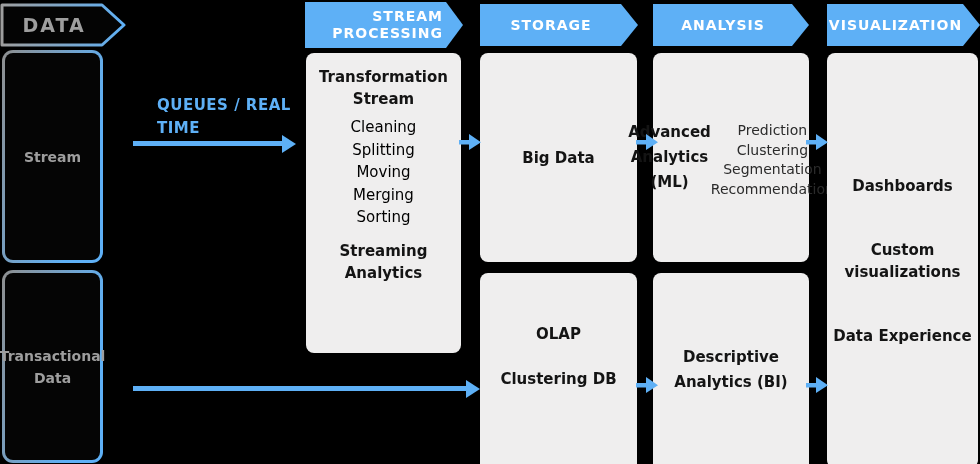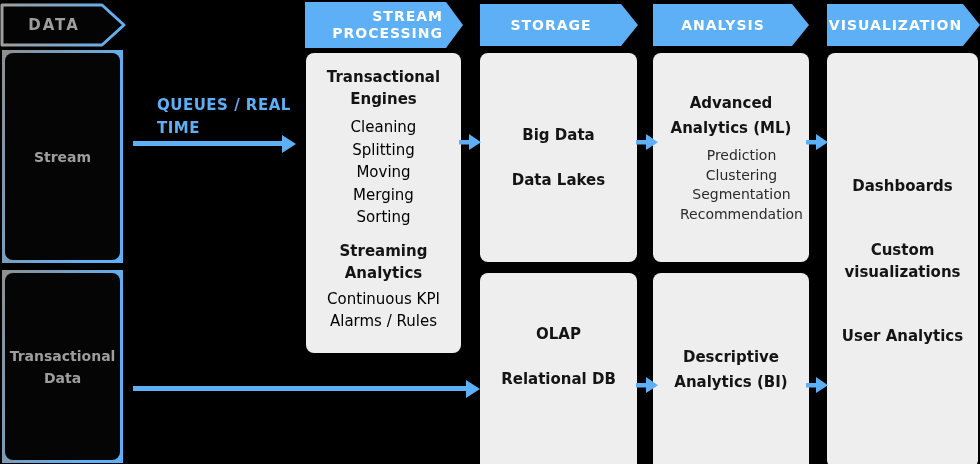--- a/index.html
+++ b/index.html
@@ -12,25 +12,25 @@
   .stage{
     position:absolute;top:4px;height:42px;background:#5EB0F6;color:#fff;
     clip-path:polygon(0 0, calc(100% - 17px) 0, 100% 50%, calc(100% - 17px) 100%, 0 100%);
     display:flex;align-items:center;justify-content:center;
     font-weight:bold;font-size:14px;letter-spacing:1px;text-align:center;
     padding:0 20px 0 4px;box-sizing:border-box;line-height:17px;
   }
   .stage-data-wrap{position:absolute;left:0;top:3px;width:126px;height:44px;}
   .stage-data-label{
     position:absolute;inset:0;display:flex;align-items:center;justify-content:center;
-    padding-right:18px;color:#9E9E9E;font-weight:bold;font-size:15px;letter-spacing:2px;
+    padding-right:18px;color:#9E9E9E;font-weight:bold;font-size:19px;letter-spacing:2px;
   }
   
   .source-wrap{
-    position:absolute;left:2px;width:121px;border-radius:0;padding:3px;
+    position:absolute;left:2px;width:101px;border-radius:11px;padding:3px;
     box-sizing:border-box;background:linear-gradient(105deg,#8f8f8f 0%,#5EB0F6 75%);
   }
   .source-inner{
     width:100%;height:100%;background:#050505;border-radius:8px;
     display:flex;align-items:center;justify-content:center;text-align:center;
     color:#9E9E9E;font-weight:bold;font-size:14px;line-height:22px;padding:0 6px;
     box-sizing:border-box;
   }
   
   .panel{
@@ -87,61 +87,56 @@
   <div class="source-wrap" style="top:270px;height:193px;">
     <div class="source-inner">Transactional Data</div>
   </div>
 
   <div class="flow-label" style="left:133px;top:94px;width:152px;margin-left:24px;">QUEUES / REAL TIME</div>
   <div class="long-arrow" style="left:133px;top:141px;width:150px;"></div>
 
   <div class="long-arrow" style="left:133px;top:386px;width:334px;"></div>
 
   <div class="panel" style="left:306px;top:53px;width:155px;height:300px;padding:13px 8px 0;">
-    <h3 style="width:132px;">Transactional Engines</h3>
+    <h3 style="width:132px;">Transformation Stream</h3>
     <div style="margin-top:6px;">
       <div class="plain">Cleaning</div>
       <div class="plain">Splitting</div>
       <div class="plain">Moving</div>
       <div class="plain">Merging</div>
       <div class="plain">Sorting</div>
     </div>
     <h3 style="width:110px;margin-top:11px;">Streaming Analytics</h3>
-    <div style="margin-top:4px;">
-      <div class="plain">Continuous KPI</div>
-      <div class="plain">Alarms / Rules</div>
-    </div>
   </div>
 
   <div class="panel" style="left:480px;top:53px;width:157px;height:209px;display:flex;flex-direction:column;justify-content:center;gap:23px;">
     <div class="bold-item">Big Data</div>
-    <div class="bold-item">Data Lakes</div>
   </div>
   <div class="panel" style="left:480px;top:273px;width:157px;height:198px;display:flex;flex-direction:column;align-items:center;padding-top:50px;gap:23px;">
     <div class="bold-item">OLAP</div>
-    <div class="bold-item">Relational DB</div>
+    <div class="bold-item">Clustering DB</div>
   </div>
 
-  <div class="panel" style="left:653px;top:53px;width:156px;height:209px;display:flex;flex-direction:column;align-items:flex-end;justify-content:center;padding:0 6px;">
+  <div class="panel" style="left:653px;top:53px;width:156px;height:209px;display:flex;flex-direction:row;align-items:center;justify-content:center;padding:0 6px;">
     <h3 style="width:140px;line-height:25px;">Advanced Analytics (ML)</h3>
     <div style="margin-top:5px;">
       <div class="plain-sm">Prediction</div>
       <div class="plain-sm">Clustering</div>
       <div class="plain-sm">Segmentation</div>
       <div class="plain-sm">Recommendation</div>
     </div>
   </div>
   <div class="panel" style="left:653px;top:273px;width:156px;height:198px;display:flex;flex-direction:column;align-items:center;padding-top:72px;">
     <h3 style="width:140px;line-height:25px;">Descriptive Analytics (BI)</h3>
   </div>
 
   <div class="panel" style="left:827px;top:53px;width:151px;height:415px;display:flex;flex-direction:column;align-items:center;padding-top:122px;gap:42px;">
     <div class="bold-item">Dashboards</div>
     <div class="bold-item" style="width:120px;">Custom visualizations</div>
-    <div class="bold-item">User Analytics</div>
+    <div class="bold-item">Data Experience</div>
   </div>
 
   <div class="mini-arrow" style="left:459px;top:134px;">
     <svg width="22" height="16" viewBox="0 0 22 16" fill="#5EB0F6">
         <rect x="0" y="6" width="11" height="4.5"></rect>
         <path d="M10 0 L22 8.2 L10 16 Z"></path>
       </svg>
   </div>
   <div class="mini-arrow" style="left:636px;top:134px;">
     <svg width="22" height="16" viewBox="0 0 22 16" fill="#5EB0F6">

